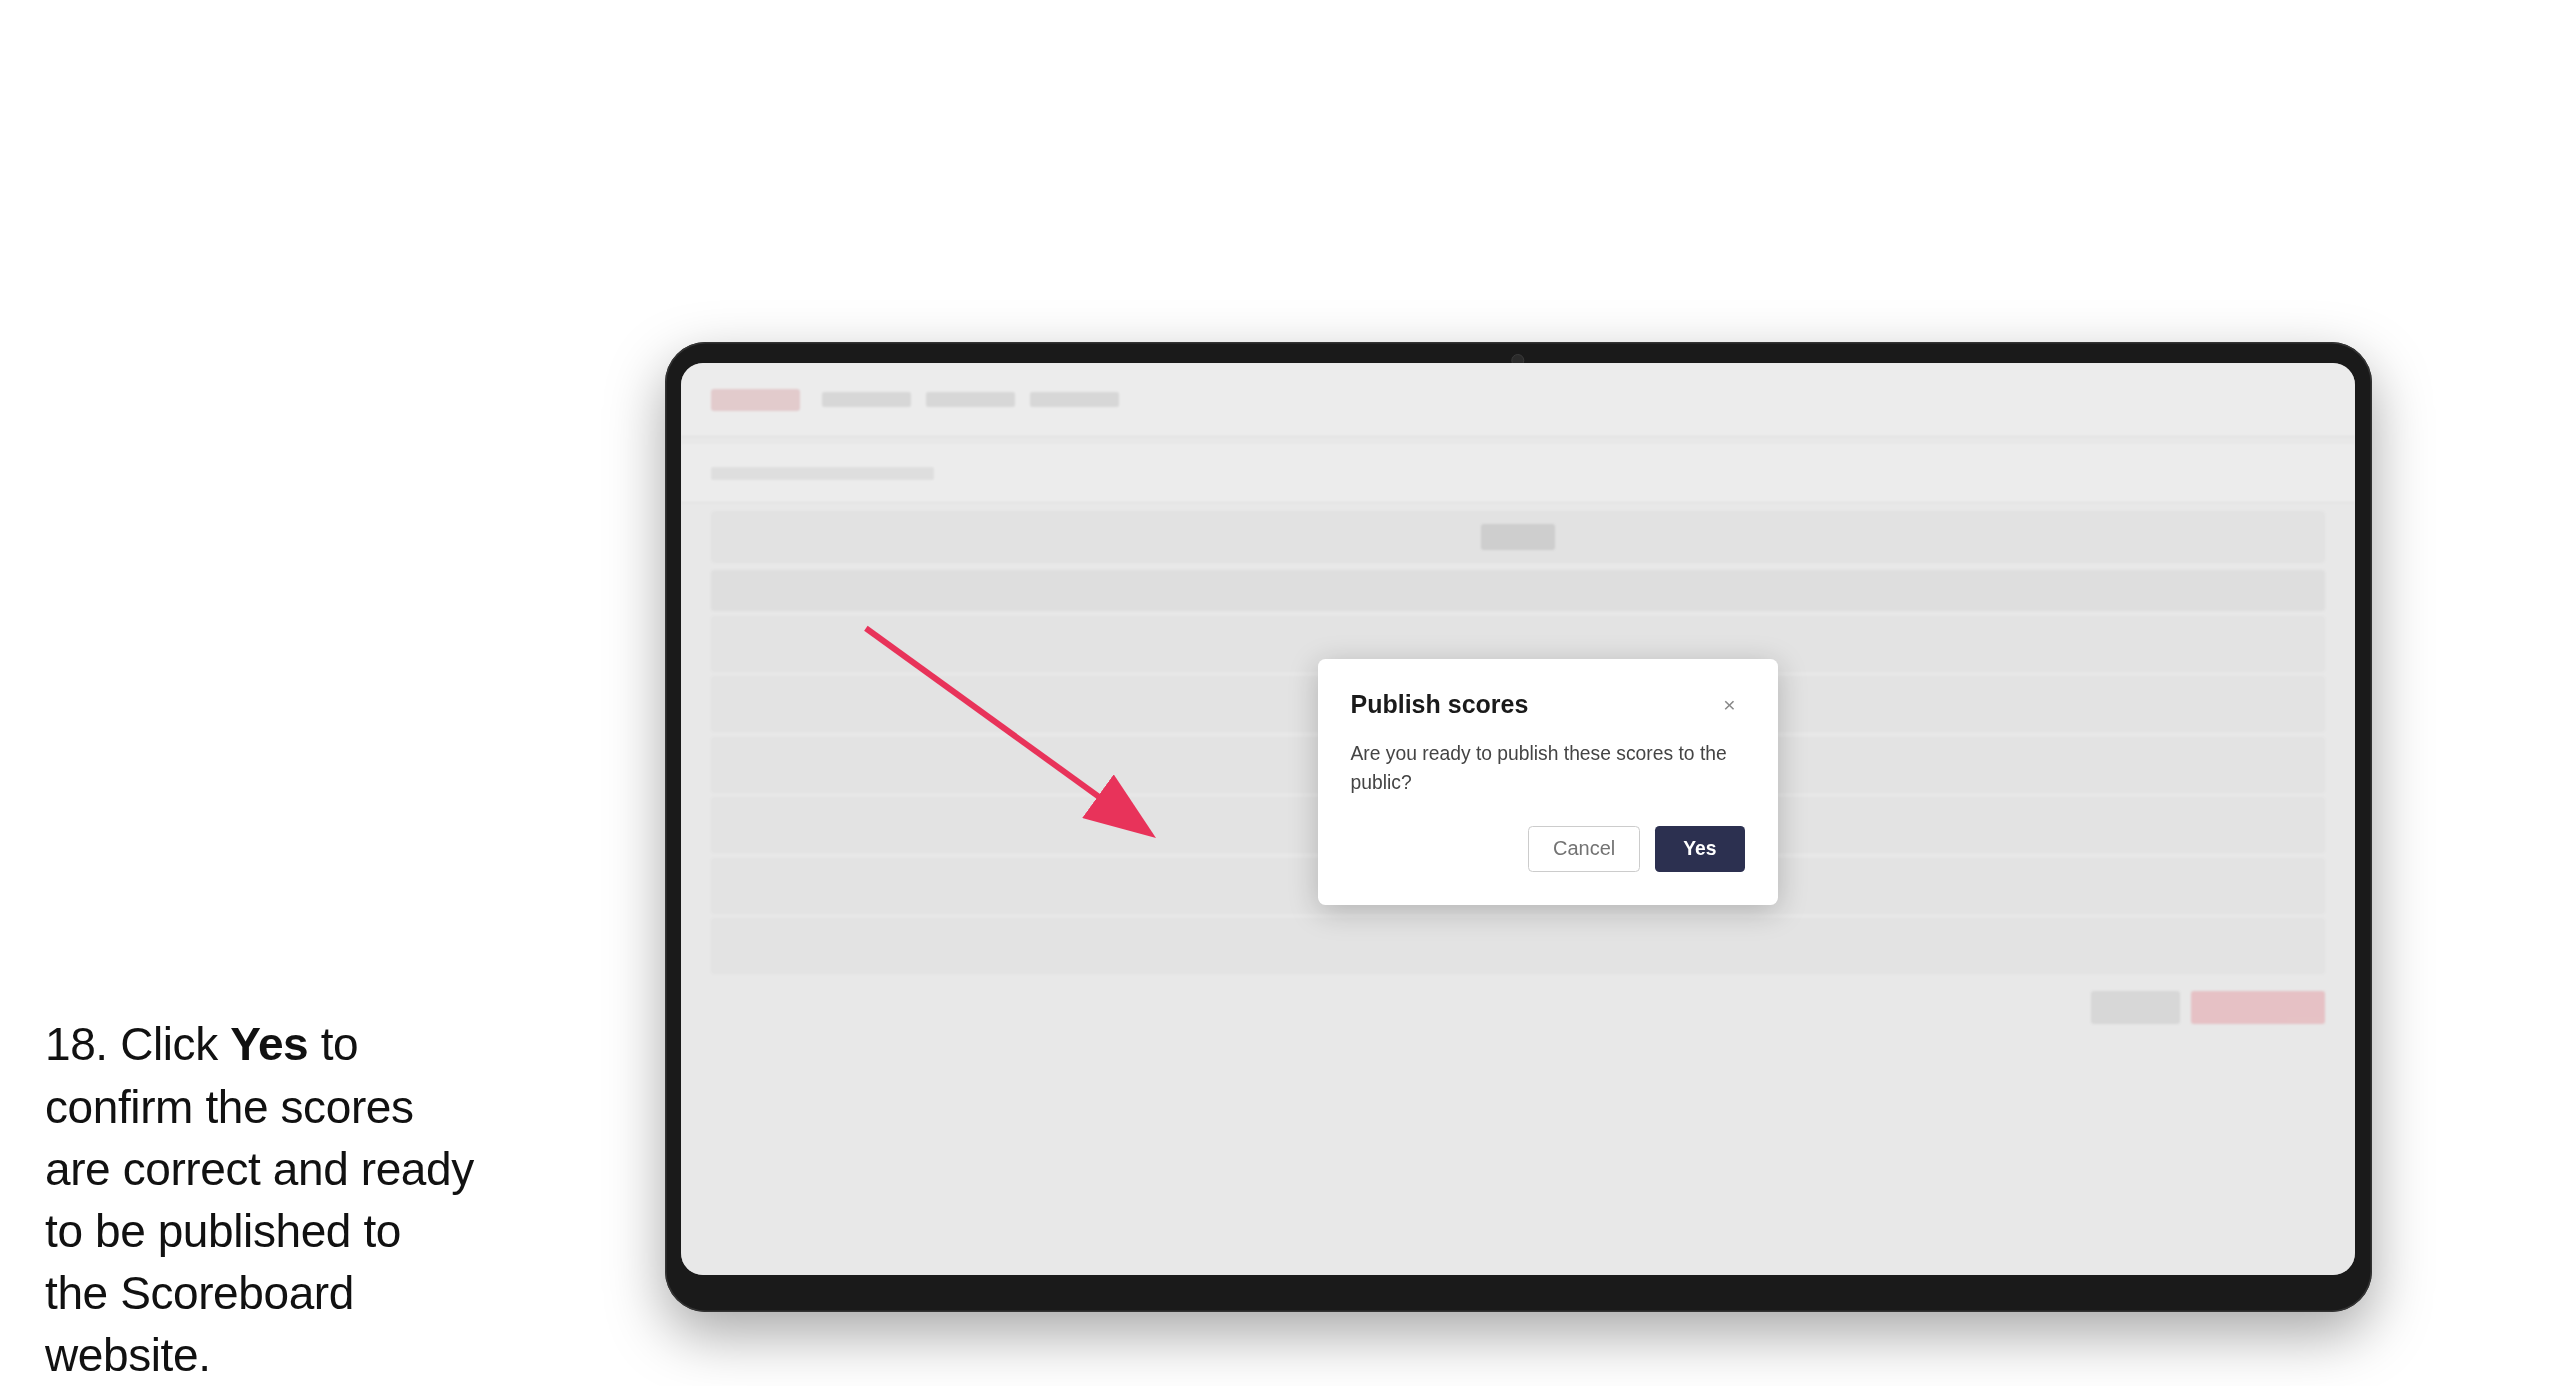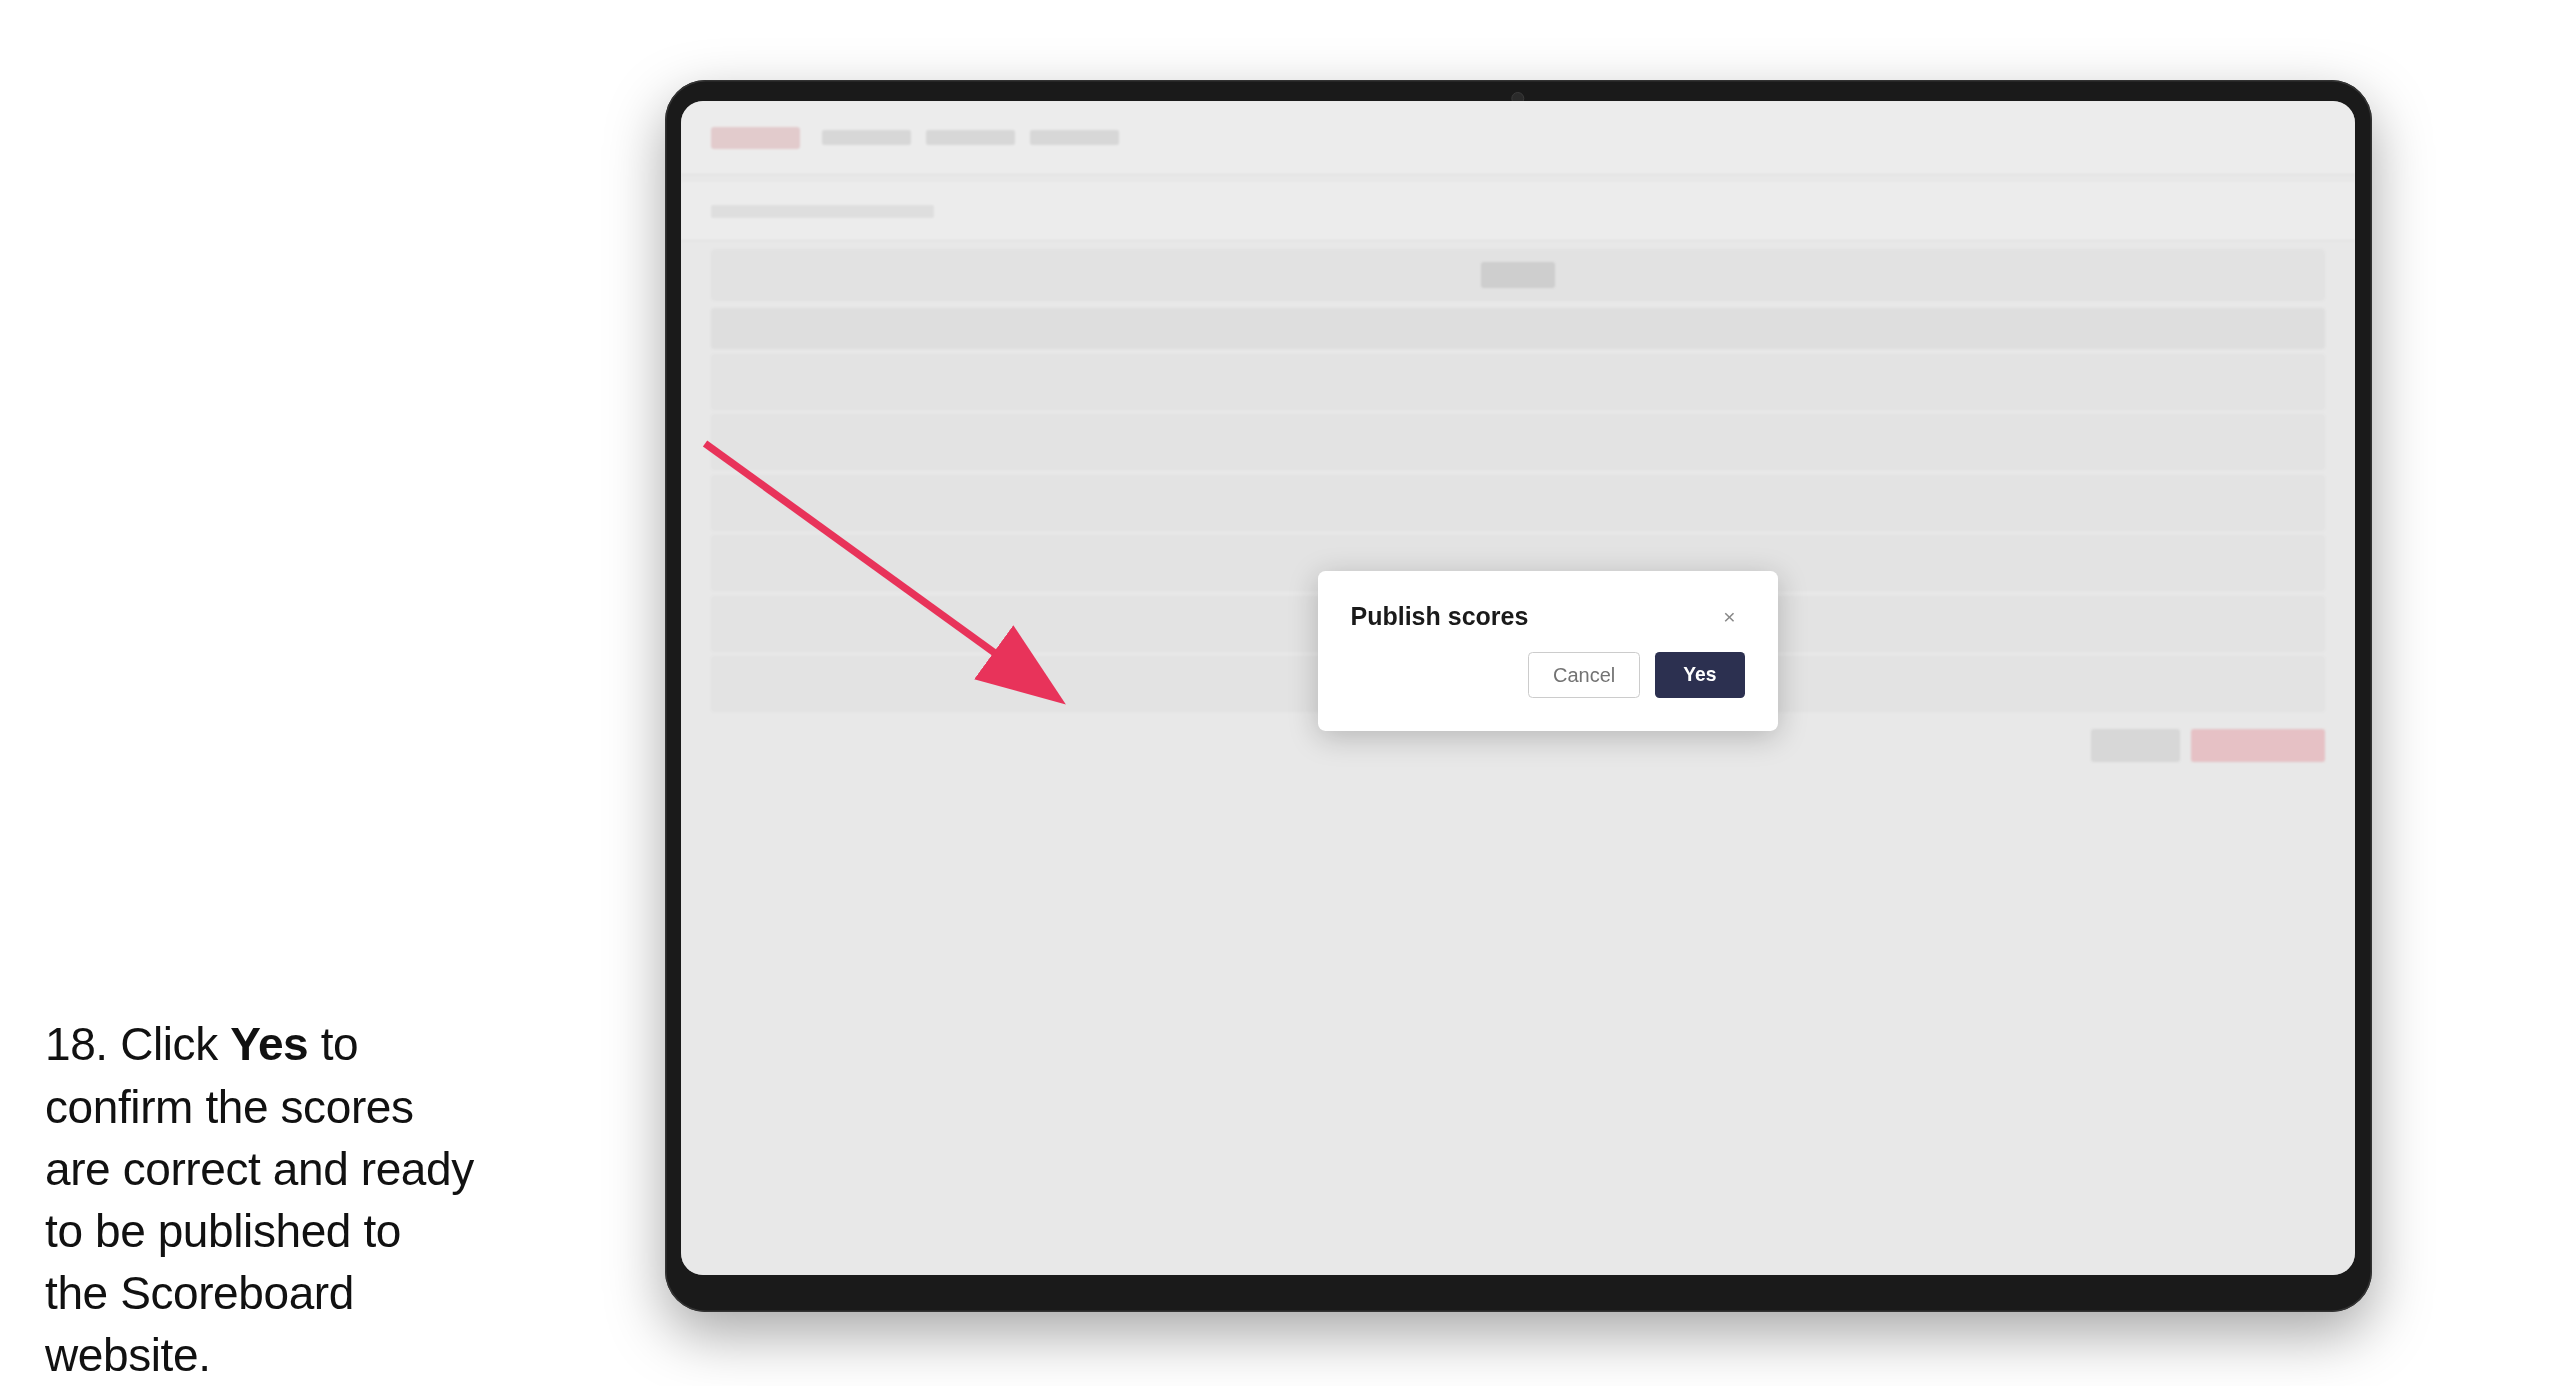--- a/index.html
+++ b/index.html
@@ -48,21 +48,21 @@
       padding: 30px 74px 74px 59px;
       position: relative;
     }
 
     .tablet-outer {
       background: #1a1a1a;
       border-radius: 41px;
       padding: 21px 16.3px 37px 16.3px;
       box-shadow: 0 22px 59px rgba(0,0,0,0.35), inset 0 0 0 1.5px #333;
       width: 1707px;
-      height: 1232px;
+      height: 970px;
       position: relative;
       display: flex;
       flex-direction: column;
     }
 
     .tablet-camera {
       width: 13.4px;
       height: 13.4px;
       background: #2a2a2a;
       border-radius: 50%;
@@ -344,20 +344,21 @@
         </div>
 
         <div class="modal-overlay">
           <div class="modal-box">
 
             <div class="modal-header">
               <span class="modal-title">Publish scores</span>
               <button class="modal-close">×</button>
             </div>
 
+            <div class="modal-body">Are you ready to publish these scores to the public?</div>
 
             <div class="modal-footer">
               <button class="btn-cancel">Cancel</button>
               <button class="btn-yes">Yes</button>
             </div>
 
           </div>
         </div>
 
       </div>

